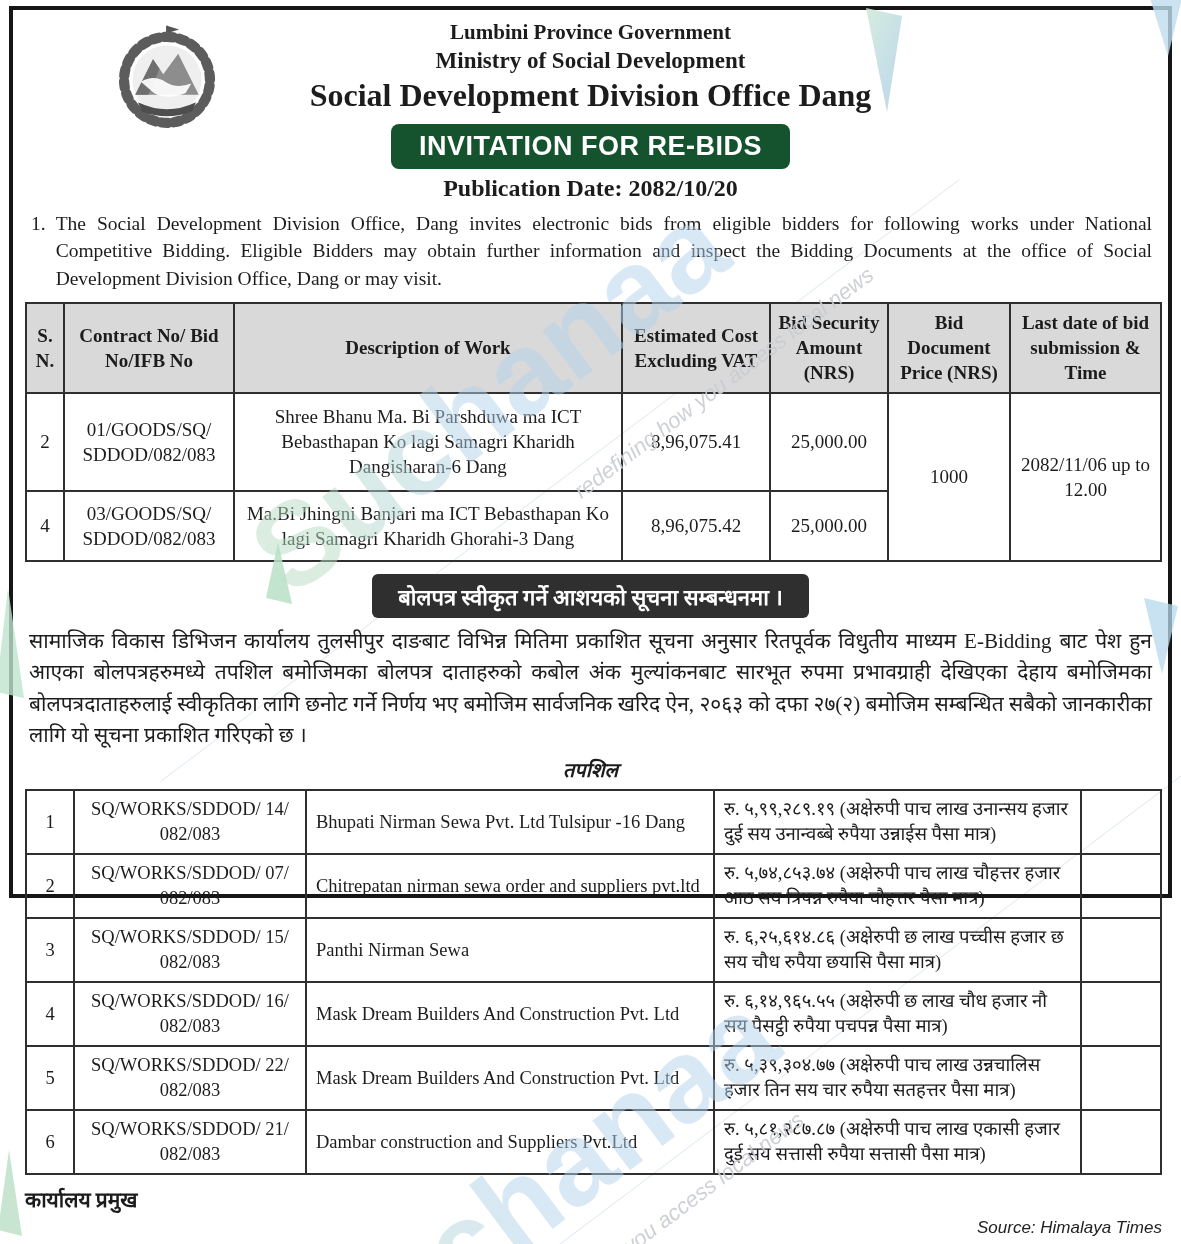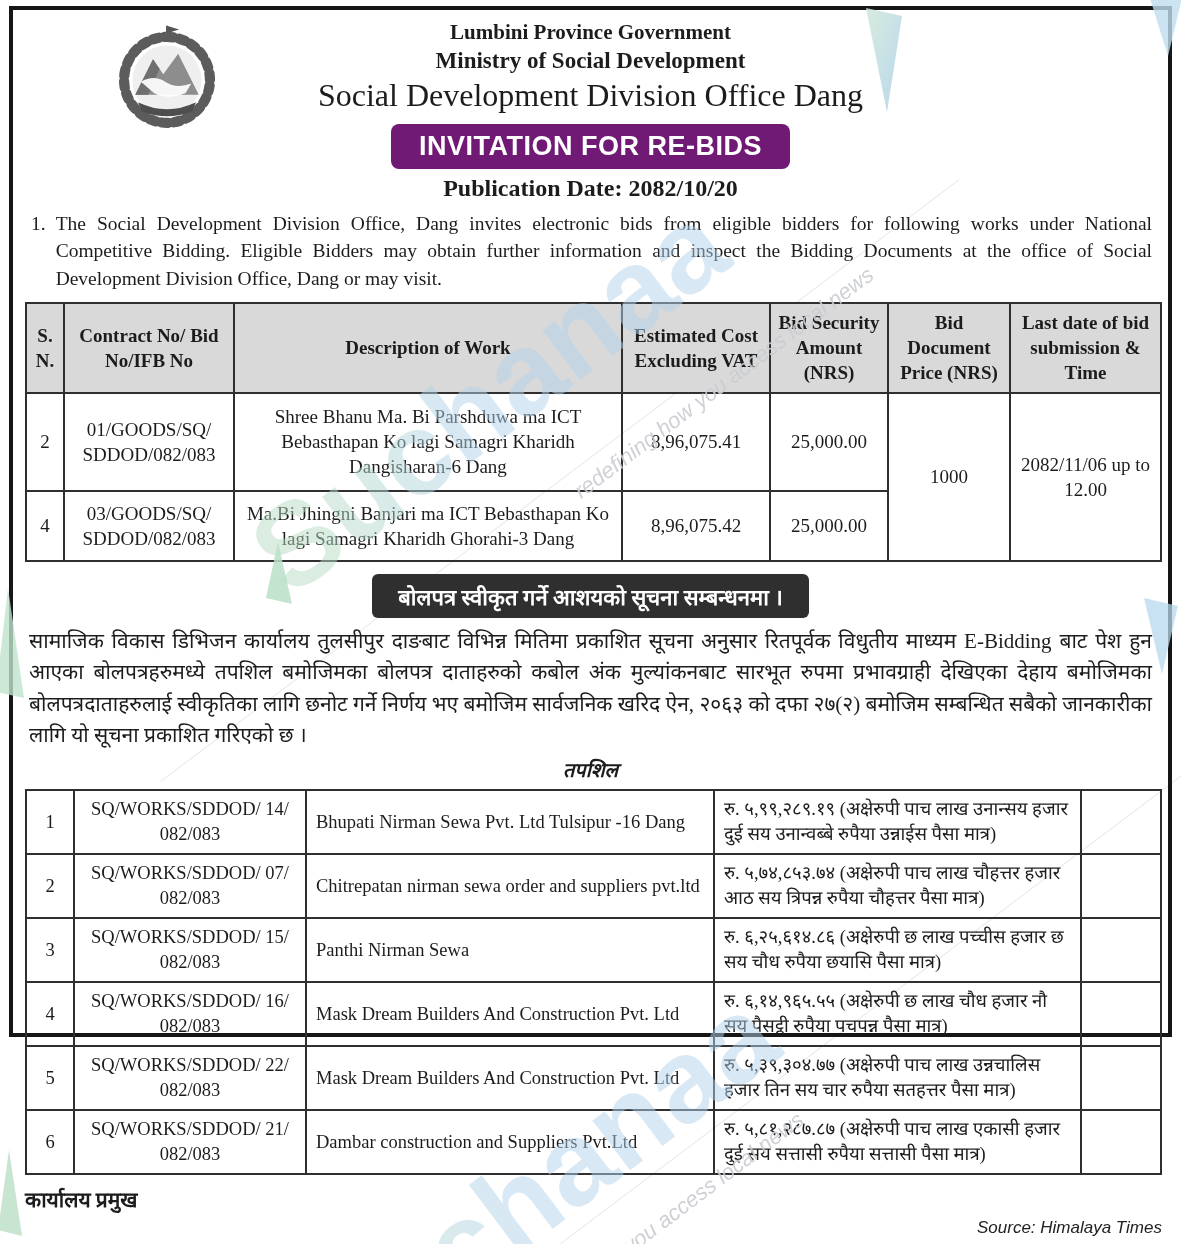--- a/index.html
+++ b/index.html
@@ -1,27 +1,27 @@
 <!DOCTYPE html>
 <html><head>
 <meta charset="utf-8">
 <style>
   html,body{margin:0;padding:0;}
   .page{position:relative;width:1181px;height:1244px;background:#ffffff;overflow:hidden;
         font-family:"Liberation Serif",serif;color:#1c1c1c;}
-  .doc{position:absolute;left:9px;top:6px;width:1163px;height:1031px;border:4px solid #161616;
+  .doc{position:absolute;left:9px;top:6px;width:1163px;height:892px;border:4px solid #161616;
        box-sizing:border-box;padding:6px 12px 0 12px;background:transparent;z-index:2;}
 
   
   .hdr{position:relative;text-align:center;}
   .logo{position:absolute;left:86px;top:2px;}
   .t1{font-size:21px;font-weight:bold;margin-top:4px;}
   .t2{font-size:23px;font-weight:bold;margin-top:3px;}
-  .t3{font-size:32px;font-weight:normal;margin-top:3px;}
-  .invite{display:block;width:fit-content;margin:10px auto 6px auto;background:#701a75;color:#fff;
+  .t3{font-size:32px;font-weight:bold;margin-top:3px;}
+  .invite{display:block;width:fit-content;margin:10px auto 6px auto;background:#14532d;color:#fff;
           font-family:"Liberation Sans",sans-serif;font-weight:bold;font-size:27px;letter-spacing:.5px;
           padding:7px 28px;border-radius:8px;}
   .pubdate{text-align:center;font-weight:bold;font-size:24px;margin:4px 0 8px 0;}
 
   
   .intro{display:flex;gap:10px;font-size:19.5px;line-height:1.4;margin:2px 4px 10px 6px;text-align:justify;}
   .intro .num{flex:0 0 auto;}
 
   
   table{border-collapse:collapse;table-layout:fixed;width:1135px;margin:0 auto;}

